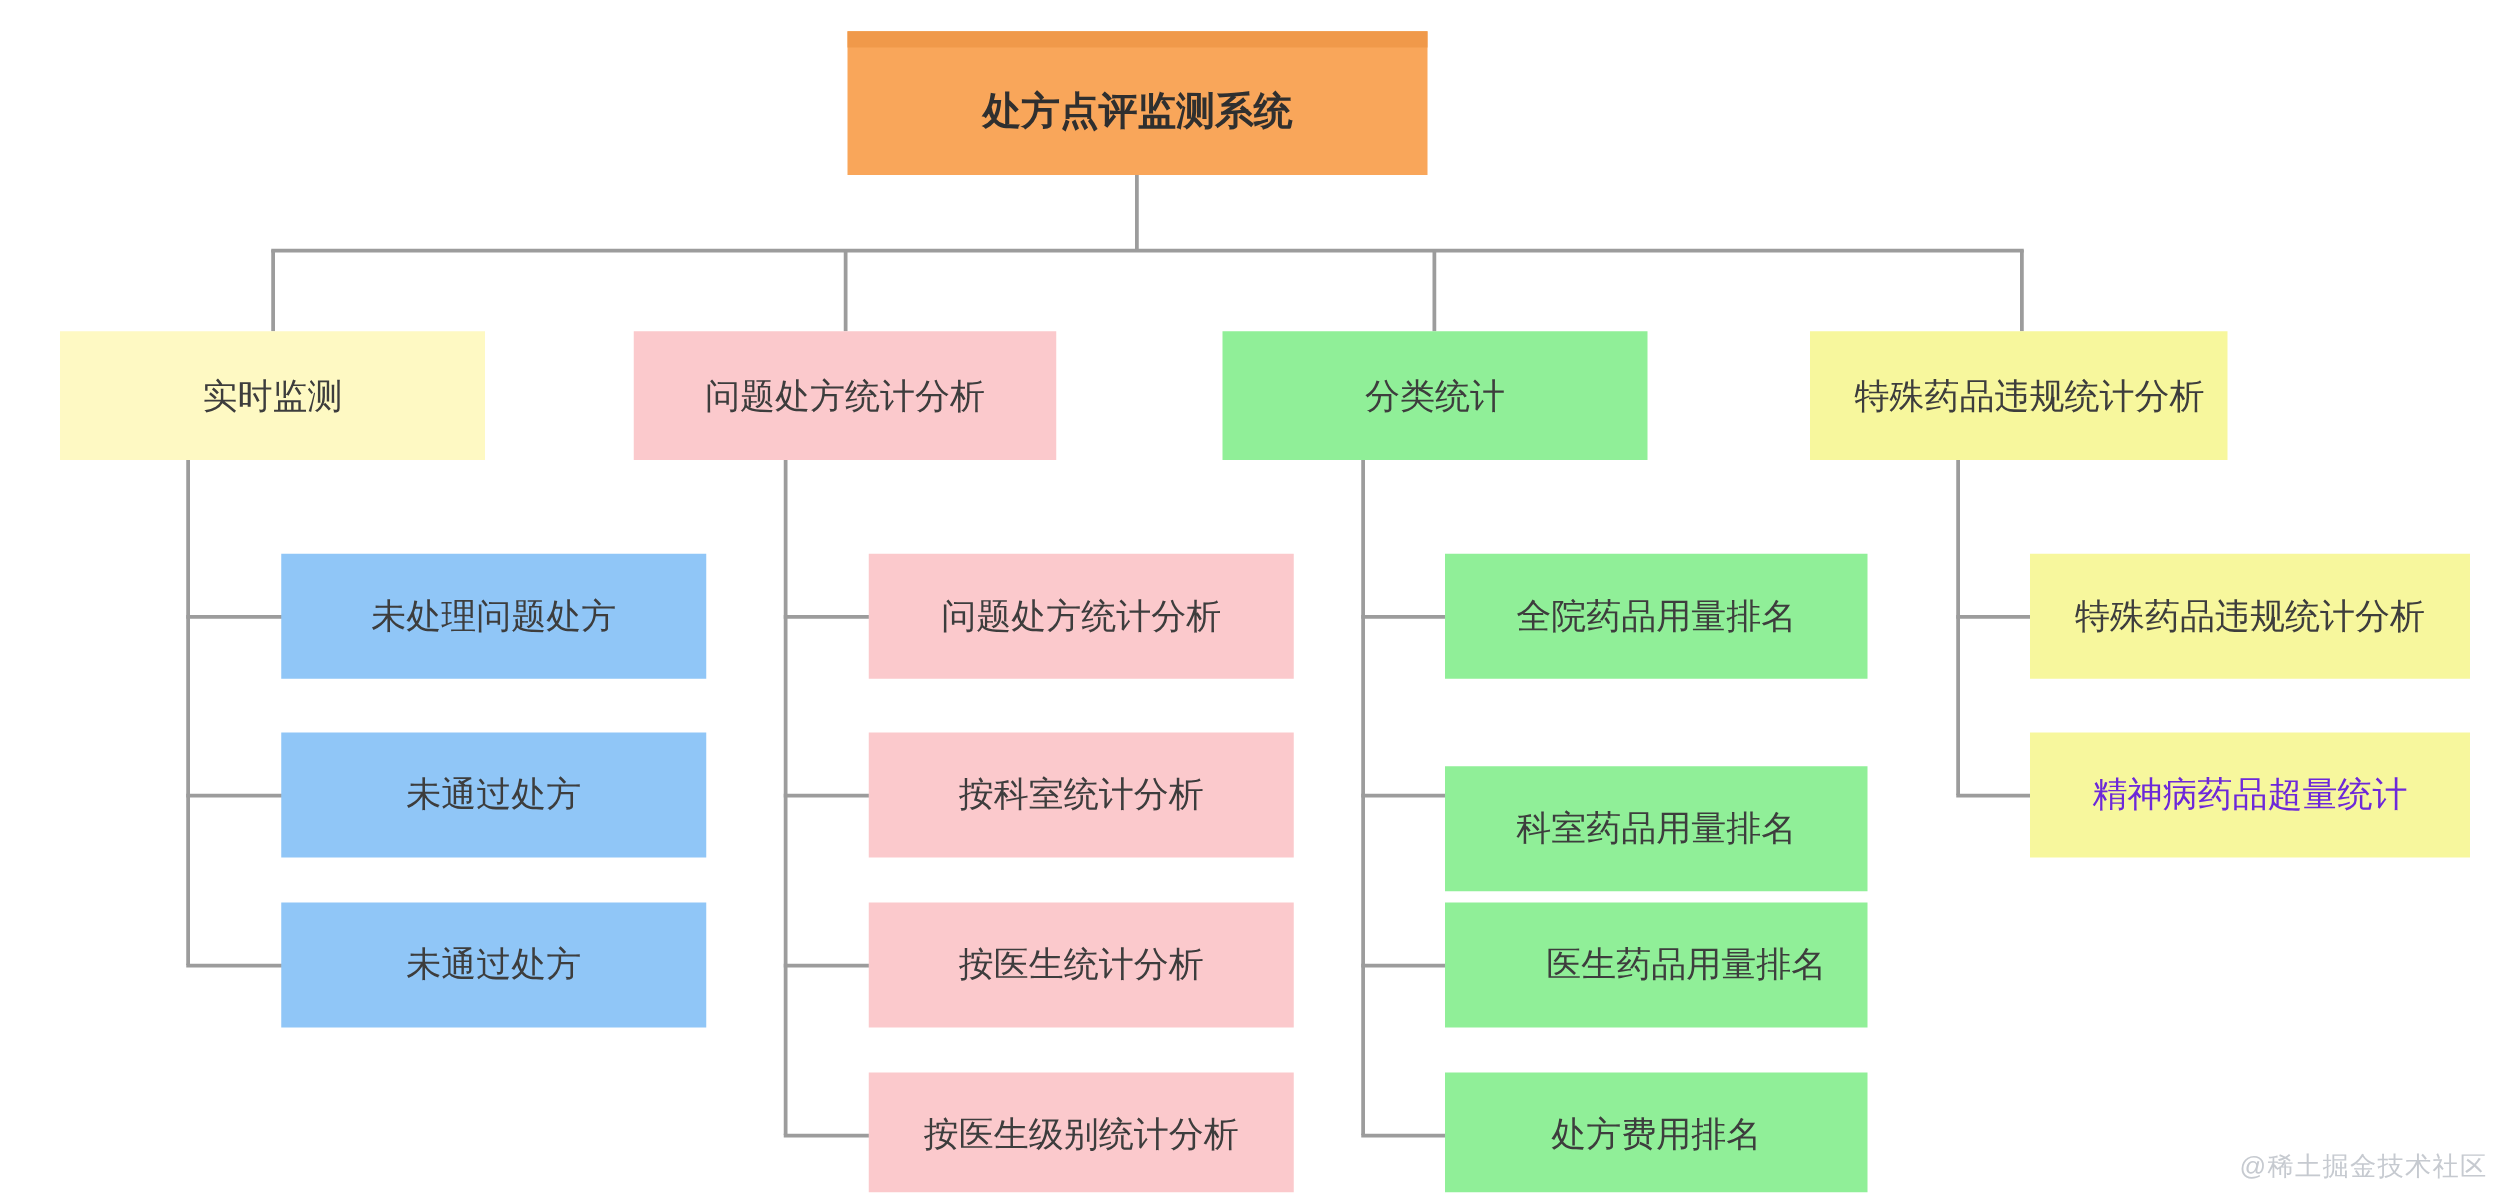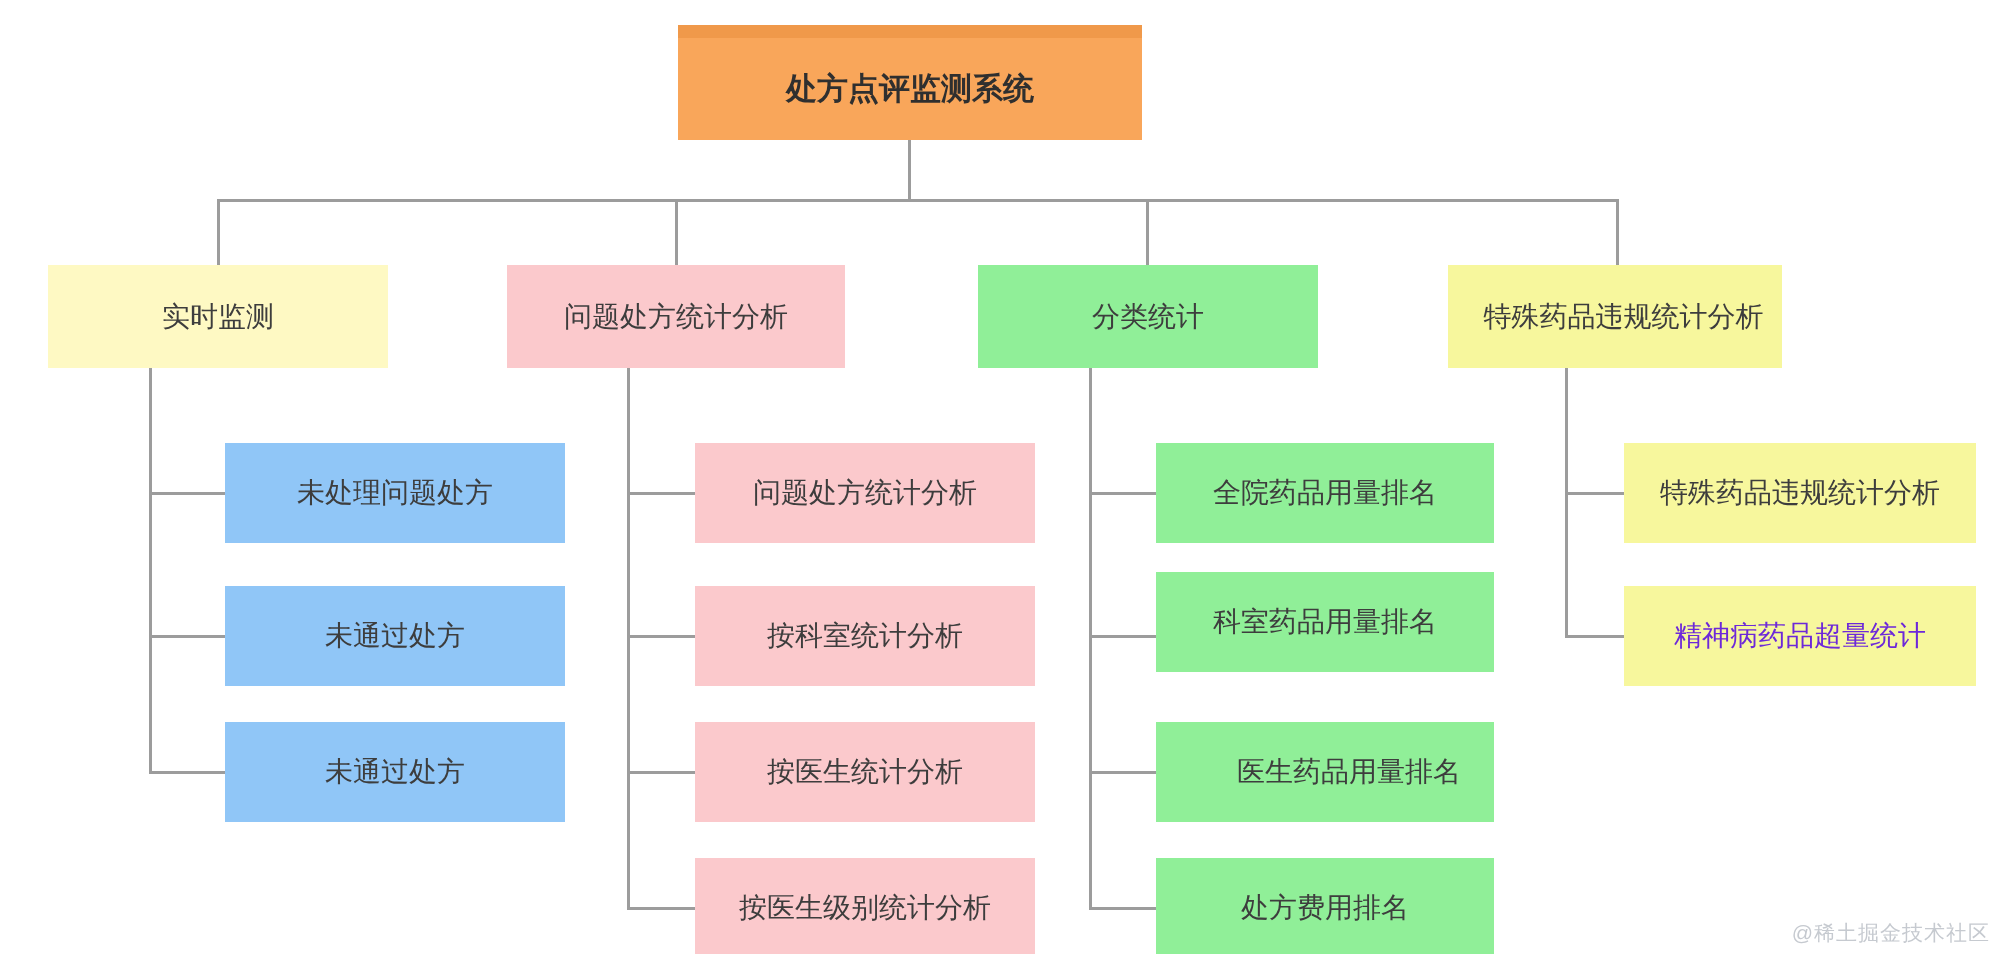--- a/index.html
+++ b/index.html
@@ -93,21 +93,21 @@
       </div>
       <div class="node" style="left: 695px; top: 858px; width: 340px; height: 100px; background: rgb(251, 201, 204); color: rgb(61, 61, 61);">
         <span>按医生级别统计分析</span>
       </div>
       <div class="node" style="left: 978px; top: 265px; width: 340px; height: 103px; background: rgb(144, 239, 152); color: rgb(61, 61, 61);">
         <span>分类统计</span>
       </div>
       <div class="node" style="left: 1156px; top: 443px; width: 338px; height: 100px; background: rgb(144, 239, 152); color: rgb(61, 61, 61);">
         <span>全院药品用量排名</span>
       </div>
-      <div class="node" style="left: 1156px; top: 572px; width: 338px; height: 100px; background: rgb(144, 239, 152); color: rgb(61, 61, 61);">
+      <div class="node" style="left: 1156px; top: 613px; width: 338px; height: 100px; background: rgb(144, 239, 152); color: rgb(61, 61, 61);">
         <span>科室药品用量排名</span>
       </div>
       <div class="node" style="left: 1156px; top: 722px; width: 338px; height: 100px; background: rgb(144, 239, 152); color: rgb(61, 61, 61); padding-left: 48px;">
         <span>医生药品用量排名</span>
       </div>
       <div class="node" style="left: 1156px; top: 858px; width: 338px; height: 100px; background: rgb(144, 239, 152); color: rgb(61, 61, 61);">
         <span>处方费用排名</span>
       </div>
       <div class="node" style="left: 1448px; top: 265px; width: 334px; height: 103px; background: rgb(247, 247, 157); color: rgb(61, 61, 61); padding-left: 17px;">
         <span>特殊药品违规统计分析</span>

